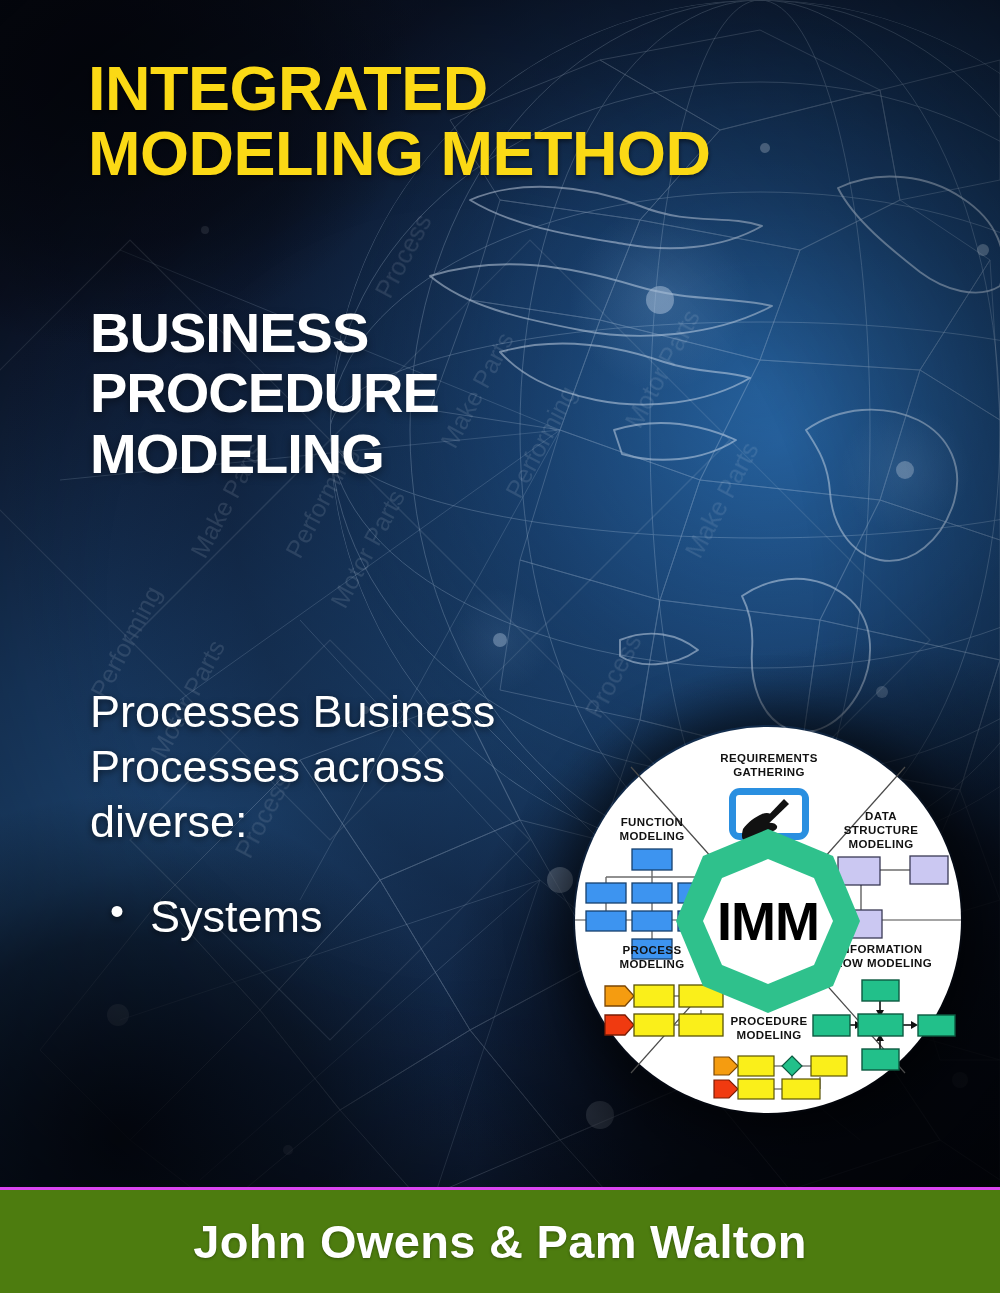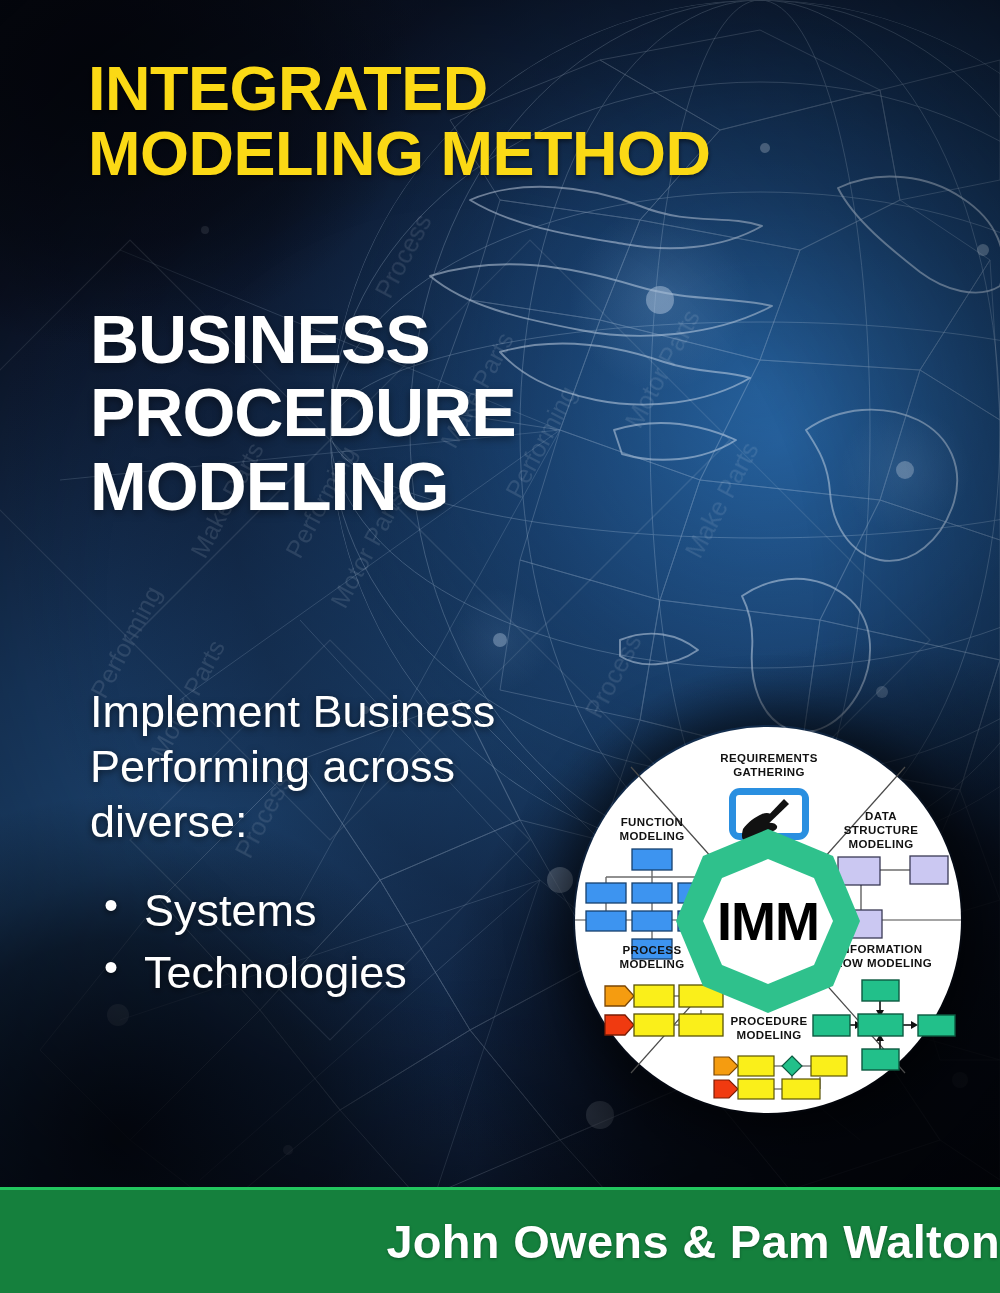--- a/index.html
+++ b/index.html
@@ -51,21 +51,21 @@
     line-height:1.03;
     letter-spacing:-0.5px;
     text-shadow:0 2px 5px rgba(0,0,0,.55);
   }
   .series div{white-space:nowrap;}
 
   .maintitle{
     position:absolute;left:90px;top:303px;width:640px;
     color:#ffffff;
     font-weight:bold;
-    font-size:68px;
+    font-size:56px;
     line-height:1.08;
     letter-spacing:-1px;
     text-shadow:0 3px 8px rgba(0,0,0,.4);
   }
   .maintitle div{white-space:nowrap;}
 
   .subtitle{
     position:absolute;left:90px;top:685px;width:500px;
     color:#ffffff;
     font-size:45px;
@@ -73,35 +73,35 @@
     font-weight:400;
     text-shadow:0 2px 7px rgba(0,0,0,.6);
   }
   .bullets{
     position:absolute;left:90px;top:872px;width:520px;
     color:#ffffff;
     font-size:45px;
     line-height:1.37;
     font-weight:400;
     text-shadow:0 2px 7px rgba(0,0,0,.6);
-    list-style:none;margin:8px;padding:0;
+    list-style:none;margin:14px;padding:0;
   }
   .bullets li{position:relative;padding-left:46px;white-space:nowrap;}
   .bullets li::before{
     content:"\2022";
     position:absolute;left:6px;top:-2px;
     font-size:40px;line-height:1.37;
   }
 
   
   .authorband{
     position:absolute;left:0;right:0;bottom:0;height:103px;
-    background:#15803d;
-    border-top:3px solid #22c55e;
-    display:flex;align-items:center;justify-content:flex-end;
+    background:#4d7c0f;
+    border-top:3px solid #d946ef;
+    display:flex;align-items:center;justify-content:center;
   }
   .authorband .names{
     color:#ffffff;font-weight:bold;font-size:47px;letter-spacing:0.3px;
     text-shadow:0 1px 3px rgba(0,0,0,.35);
   }
 
   
   .wheel{
     position:absolute;left:573px;top:725px;width:390px;height:390px;
   }
@@ -257,25 +257,24 @@
     <div>INTEGRATED</div>
     <div>MODELING METHOD</div>
   </div>
 
   <div class="maintitle">
     <div>BUSINESS</div>
     <div>PROCEDURE</div>
     <div>MODELING</div>
   </div>
 
-  <div class="subtitle">Implement Business Performing across diverse:</div>
+  <div class="subtitle">Processes Business Processes across diverse:</div>
 
   <ul class="bullets">
     <li>Systems</li>
-    <li>Technologies</li>
   </ul>
 
   <div class="wheel-shadow"></div>
   <div class="wheel">
     <svg viewBox="0 0 390 390">
       <circle cx="195" cy="195" r="193" fill="#ffffff"></circle>
 
       <g stroke="#4a4a4a" stroke-width="1.2" fill="none">
         <line x1="2" y1="195" x2="145" y2="195"></line>
         <line x1="245" y1="195" x2="388" y2="195"></line>

